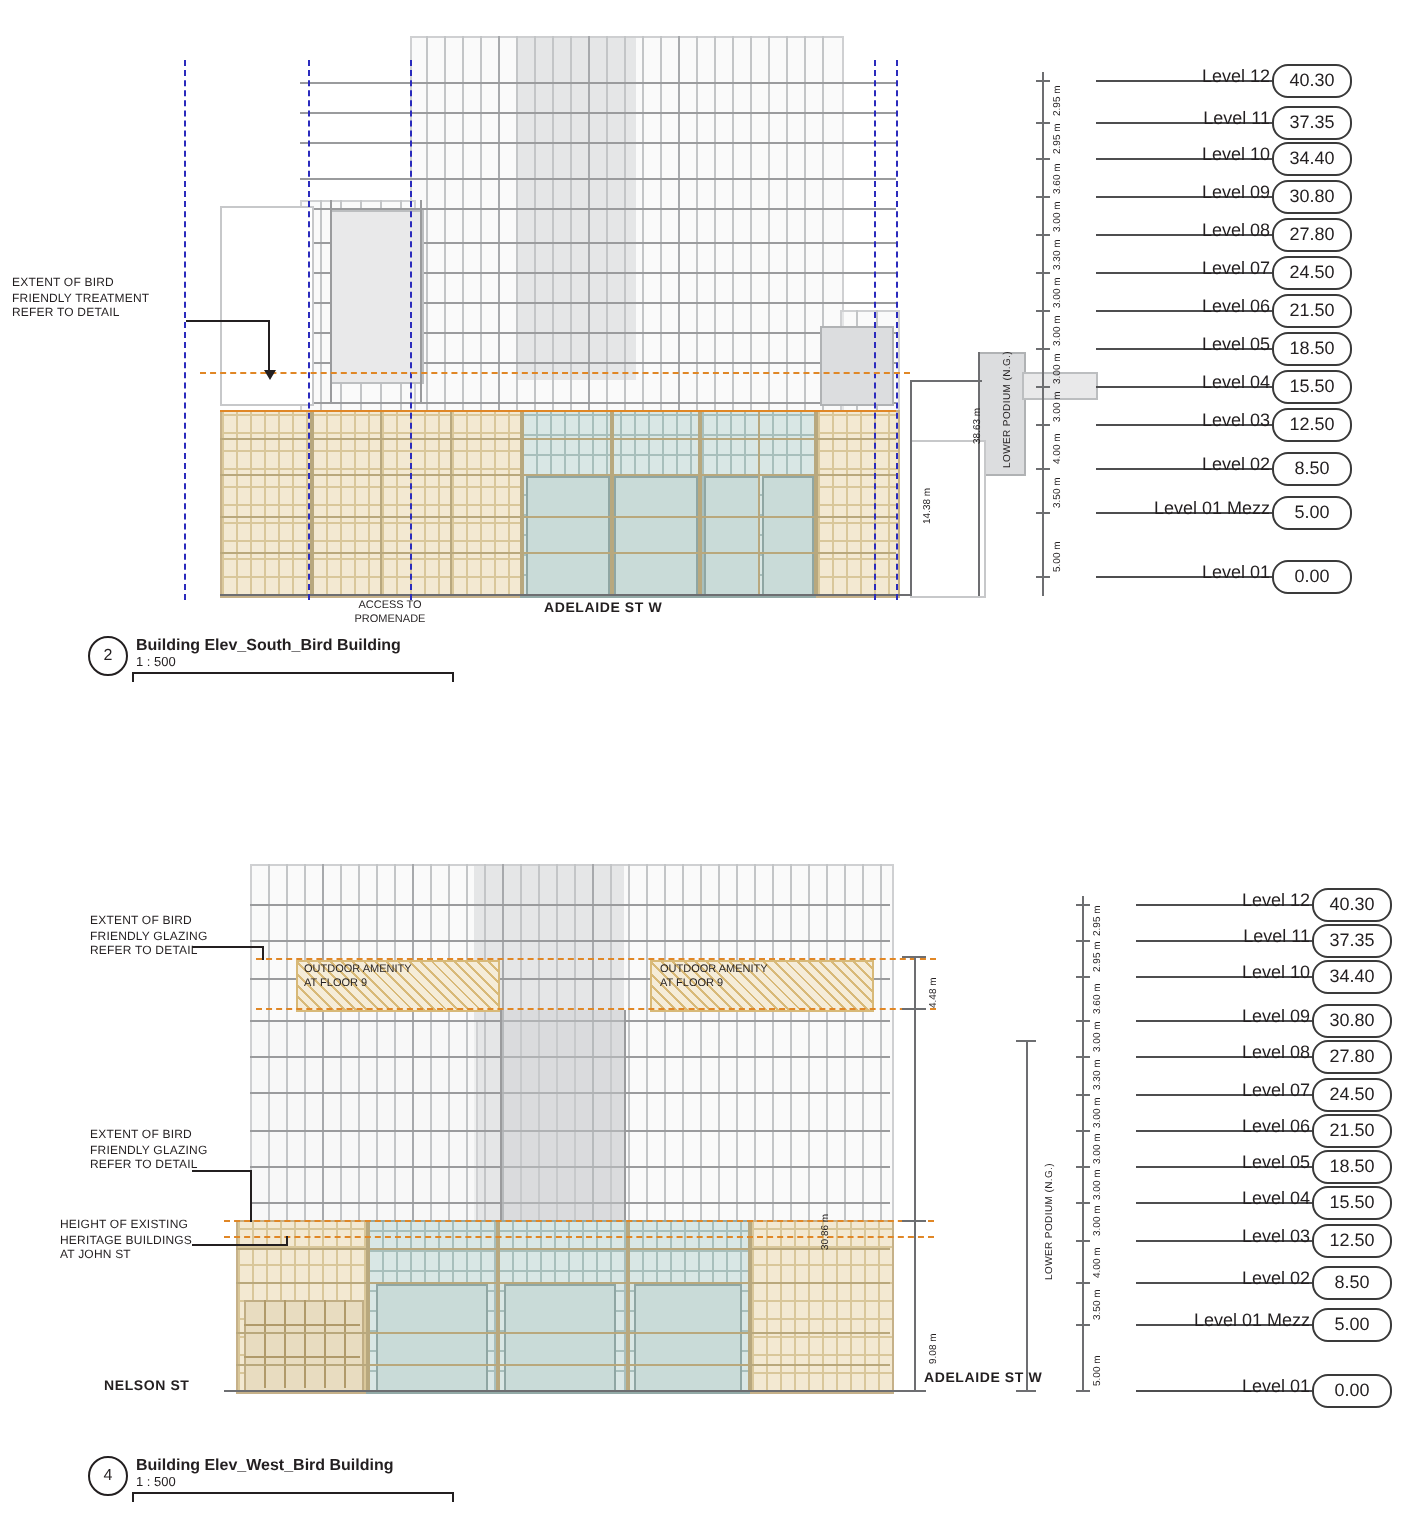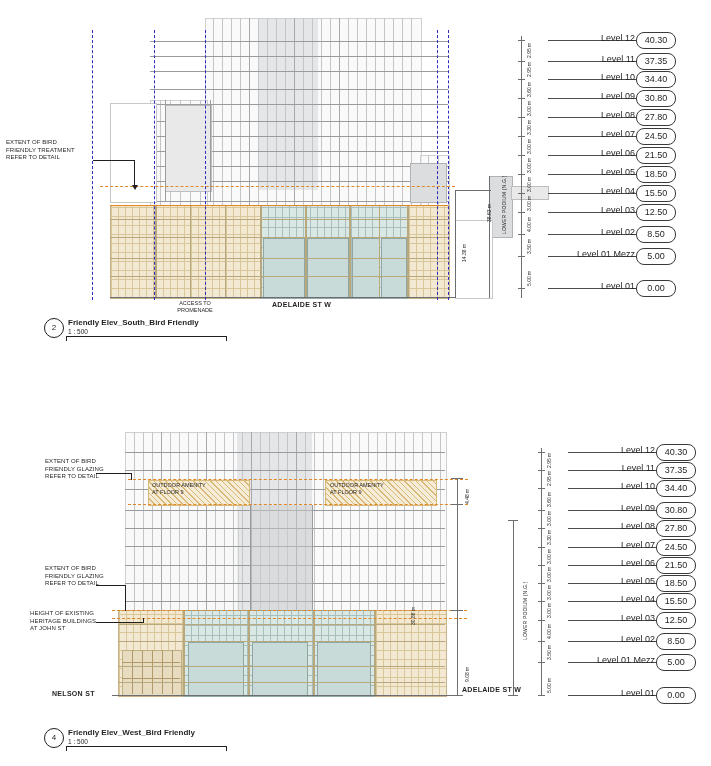--- a/index.html
+++ b/index.html
@@ -419,21 +419,21 @@
   <div class="level-line" style="left:548px; top:256px; width:88px;"></div>
   <div class="level-name" style="top:249px; right:76px;">Level 01 Mezz</div>
   <div class="level-bubble" style="left:636px; top:248px;">5.00</div>
 
   <div class="level-line" style="left:548px; top:288px; width:88px;"></div>
   <div class="level-name" style="top:281px; right:76px;">Level 01</div>
   <div class="level-bubble" style="left:636px; top:280px;">0.00</div>
 
   <div class="title-block" style="left:44px; top:318px; width:230px; height:26px;">
     <div class="title-circle">2</div>
-    <div class="title-name">Friendly Elev_South_Bird Friendly</div>
+    <div class="title-name">Building Elev_South_Bird Building</div>
     <div class="title-scale">1 : 500</div>
     <div class="title-underline" style="width:160px;"></div>
     <div class="title-tick" style="left:22px;"></div>
     <div class="title-tick" style="left:182px;"></div>
   </div>
 </div>
 
 <div class="panel" id="panel-west">
 
   <div class="fill f-tower" style="left:125px; top:22px; width:320px; height:178px;"></div>
@@ -640,21 +640,21 @@
   <div class="level-line" style="left:568px; top:252px; width:88px;"></div>
   <div class="level-name" style="top:245px; right:56px;">Level 01 Mezz</div>
   <div class="level-bubble" style="left:656px; top:244px;">5.00</div>
 
   <div class="level-line" style="left:568px; top:285px; width:88px;"></div>
   <div class="level-name" style="top:278px; right:56px;">Level 01</div>
   <div class="level-bubble" style="left:656px; top:277px;">0.00</div>
 
   <div class="title-block" style="left:44px; top:318px; width:230px; height:26px;">
     <div class="title-circle">4</div>
-    <div class="title-name">Friendly Elev_West_Bird Friendly</div>
+    <div class="title-name">Building Elev_West_Bird Building</div>
     <div class="title-scale">1 : 500</div>
     <div class="title-underline" style="width:160px;"></div>
     <div class="title-tick" style="left:22px;"></div>
     <div class="title-tick" style="left:182px;"></div>
   </div>
 </div>
 
 </div>
 
 </body></html>

